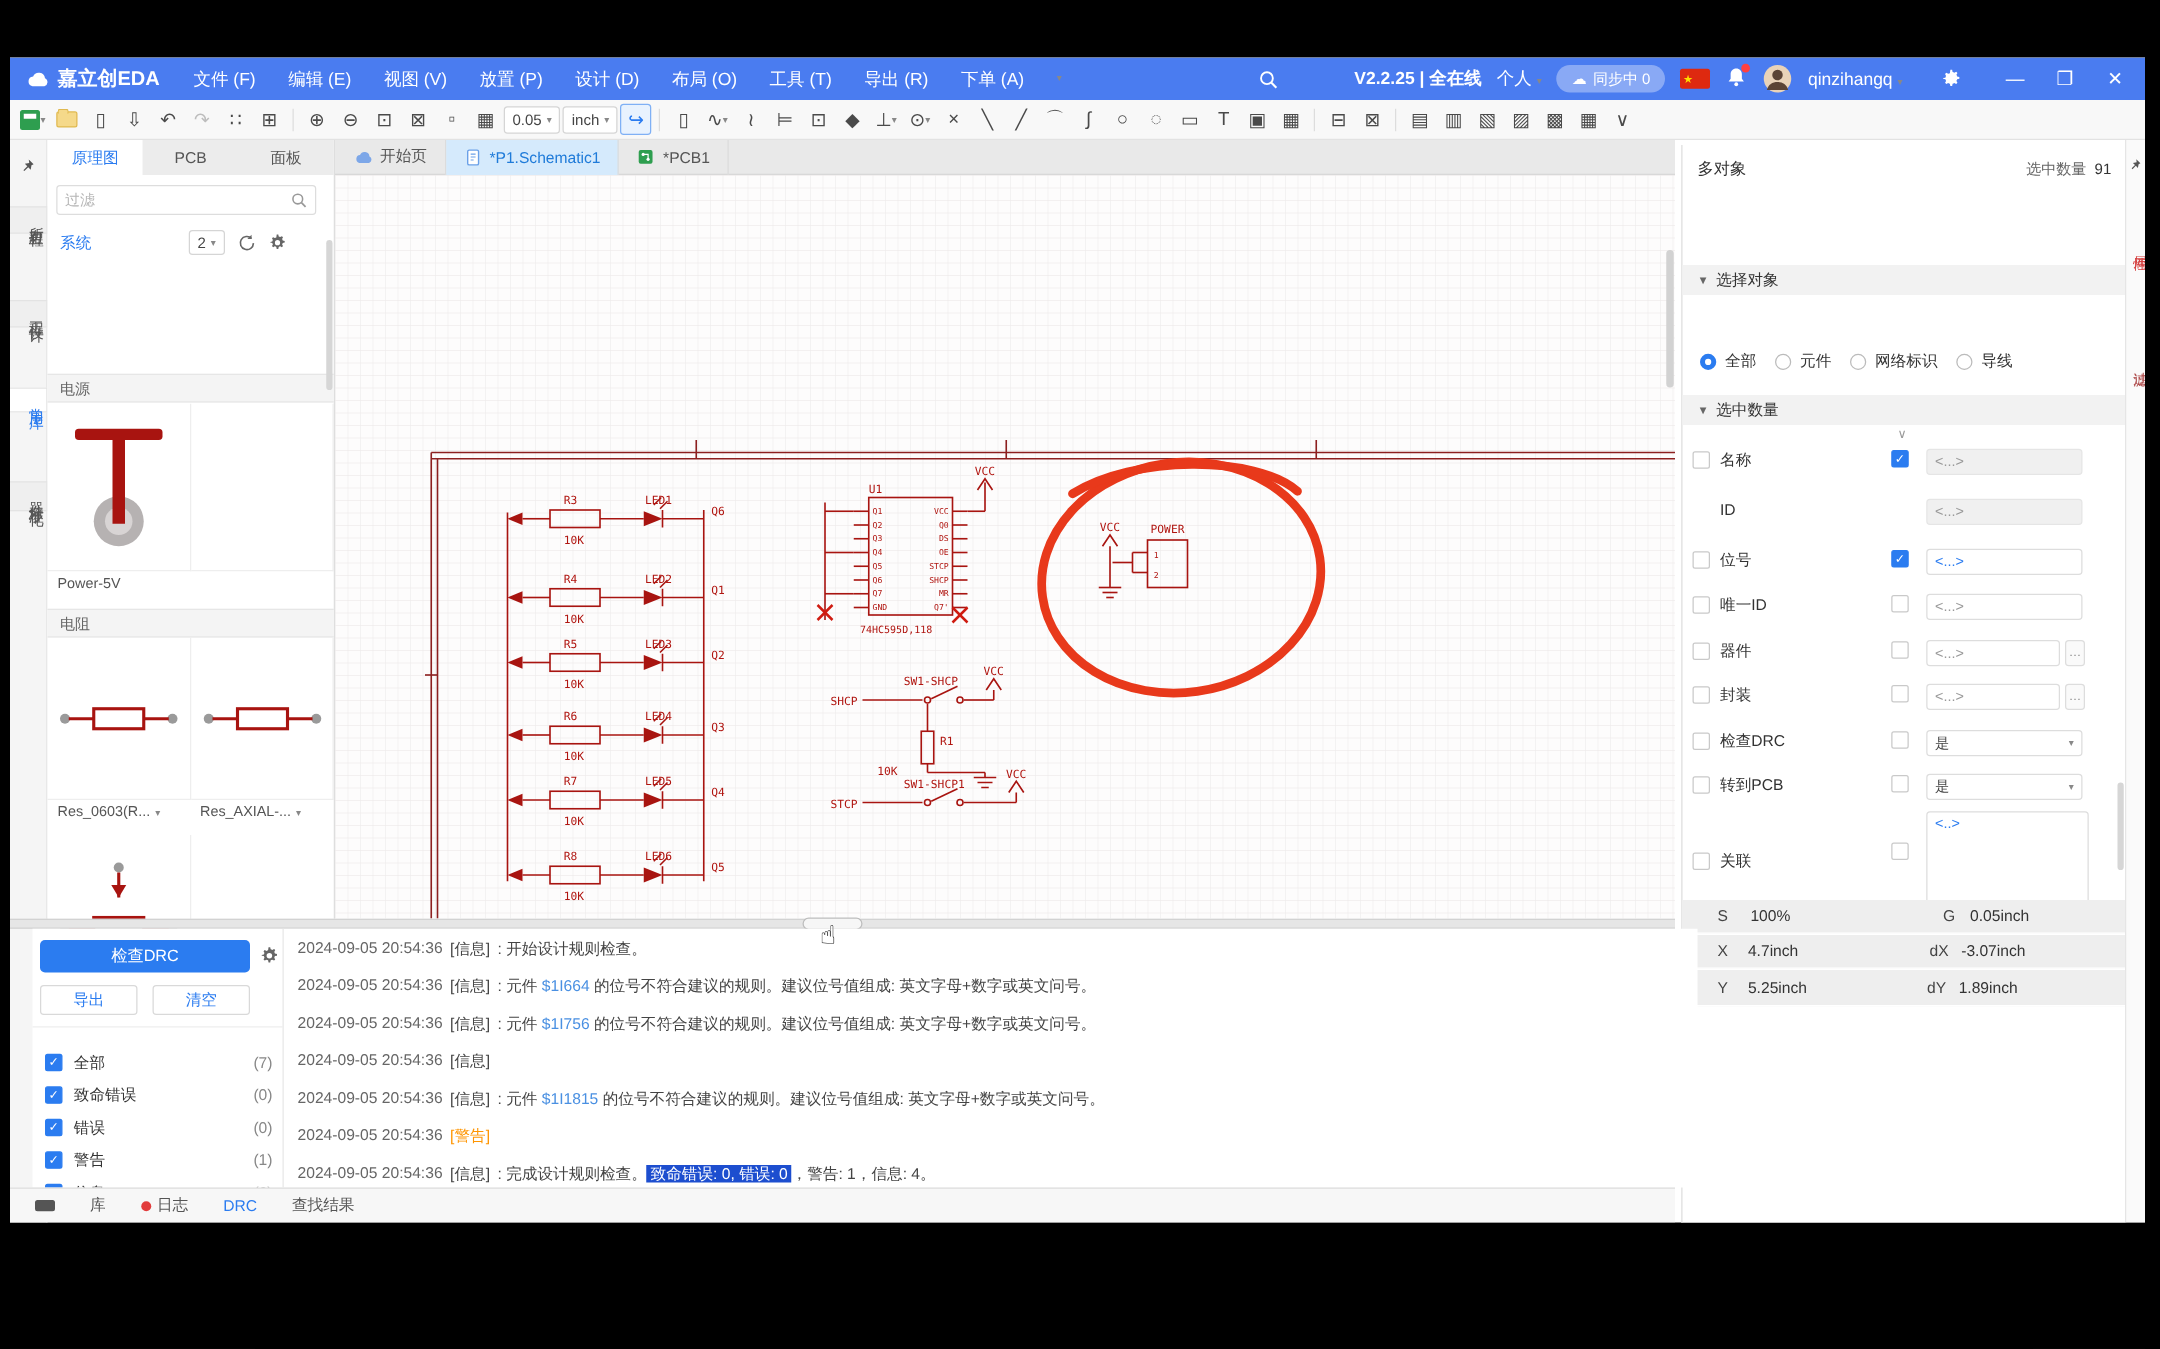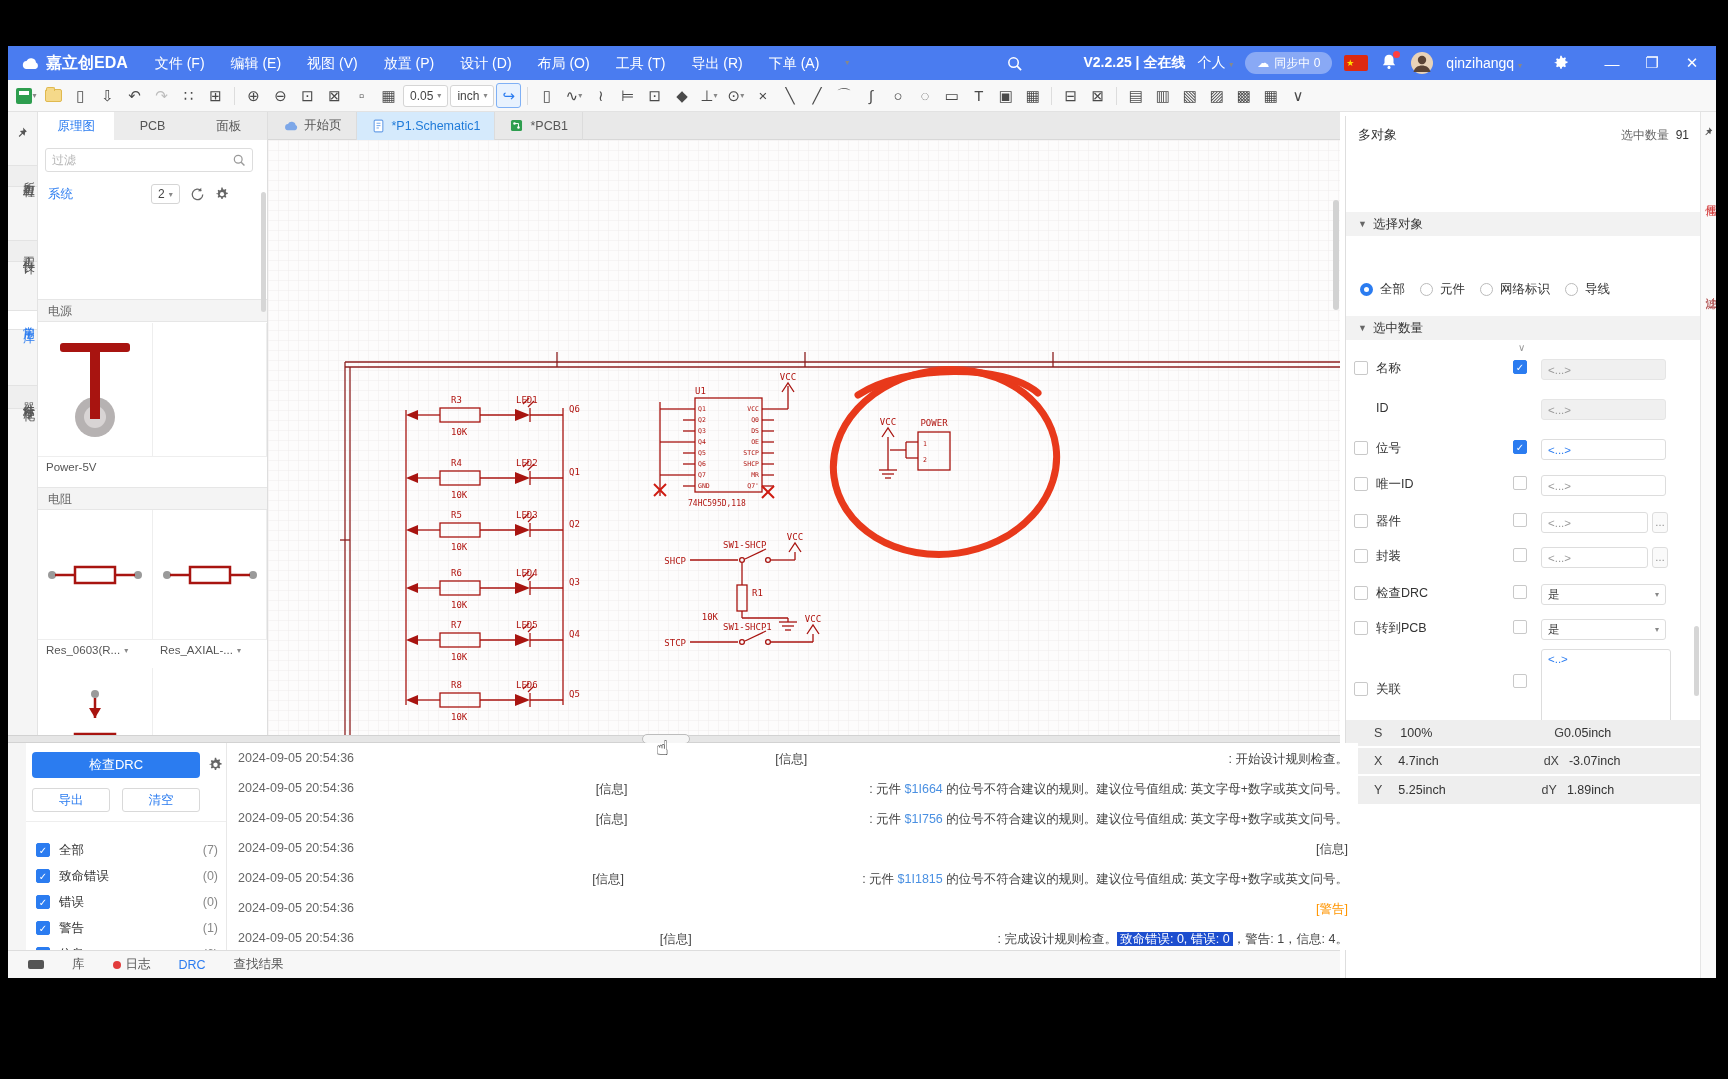--- a/index.html
+++ b/index.html
@@ -70,21 +70,21 @@
   .rvtab { position:absolute; writing-mode:vertical-rl; text-orientation:upright; font-size:11px; letter-spacing:1px; }
   
   .splitter { left:0; top:689px; width:1332px; height:8px; background:#e6e6e6; border-top:1px solid #d2d2d2; border-bottom:1px solid #d2d2d2; }
   .split-handle { left:634px; top:688px; width:48px; height:10px; background:#f6f6f6; border:1px solid #bdbdbd; border-radius:5px; }
   .dock { left:18px; top:697px; width:1332px; height:207px; background:#fff; }
   .drc-btn { position:absolute; left:6px; top:9px; width:168px; height:26px; background:#2b7cf0; color:#fff; border-radius:4px; display:flex; align-items:center; justify-content:center; font-size:13px; }
   .sm-btn { position:absolute; top:45px; width:78px; height:24px; border:1px solid #d9d9d9; border-radius:3px; color:#2b7cf0; font-size:12.5px; display:flex; align-items:center; justify-content:center; background:#fff; }
   .chk-row { position:absolute; left:10px; width:182px; height:22px; display:flex; align-items:center; gap:9px; font-size:12.5px; color:#333; }
   .chk-count { margin-left:auto; color:#888; }
   .dock-vline { position:absolute; left:200px; top:0; width:1px; height:207px; background:#e8e8e8; }
-  .log-line { position:absolute; left:212px; width:1110px; height:20px; font-size:12.5px; color:#444; white-space:nowrap; display:flex; gap:6px;justify-content:space-between; }
+  .log-line { position:absolute; left:212px; width:1110px; height:20px; font-size:12.5px; color:#444; white-space:nowrap; display:flex; gap:6px; }
   .lg-time { color:#666; }
   .lg-link { color:#4a90e2; }
   .lg-warn { color:#ff9500; }
   .lg-hl { background:#1d4ecf; color:#fff; padding:0 3px; }
   .btabs { left:0; top:904px; width:1332px; height:28px; background:#f7f7f7; border-top:1px solid #ddd; display:flex; align-items:center; gap:28px; padding-left:20px; font-size:12.5px; color:#555; }
   .btab { display:flex; align-items:center; gap:5px; }
   .btab.act { color:#2b7cf0; }
   .reddot { width:8px; height:8px; border-radius:50%; background:#e23c3c; display:inline-block; }
   .collapse-ic { width:16px; height:9px; background:#555; border-radius:2px; }
   .hand-cursor { left:648px; top:690px; font-size:21px; color:#111; text-shadow:0 0 2px #fff,0 0 2px #fff; z-index:50; }
@@ -714,21 +714,21 @@
     <div class="rp-row" style="top:562px;padding-left:8px;gap:8px;">
       <span class="cb"></span>
         <span>关联</span>
     </div>
     <span class="cb r" style="left:167px;top:558px;"></span>
 
     <div class="st-row" style="top:604px;">
       <span style="margin-left:28px;">S</span>
         <span style="margin-left:18px;color:#333;">100%</span>
       <span style="margin-left:122px;">G</span>
-        <span style="color:#333;">0.05inch</span>
+        <span style="margin-left:12px;color:#333;">0.05inch</span>
     </div>
     <div class="st-row" style="top:632px;">
       <span style="margin-left:28px;">X</span>
         <span style="margin-left:16px;color:#333;">4.7inch</span>
       <span style="margin-left:105px;">dX</span>
         <span style="margin-left:10px;color:#333;">-3.07inch</span>
     </div>
     <div class="st-row" style="top:660px;height:29px;">
       <span style="margin-left:28px;">Y</span>
         <span style="margin-left:16px;color:#333;">5.25inch</span>

